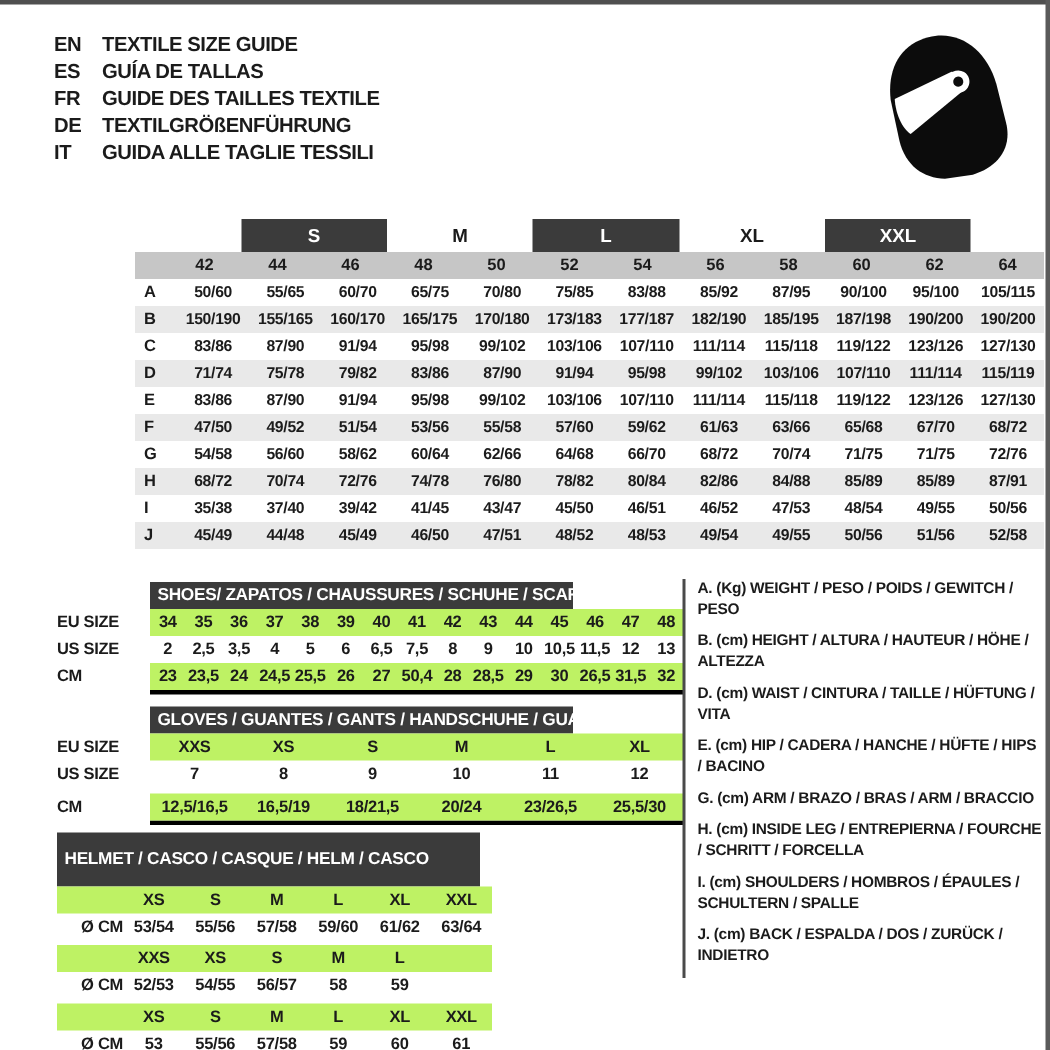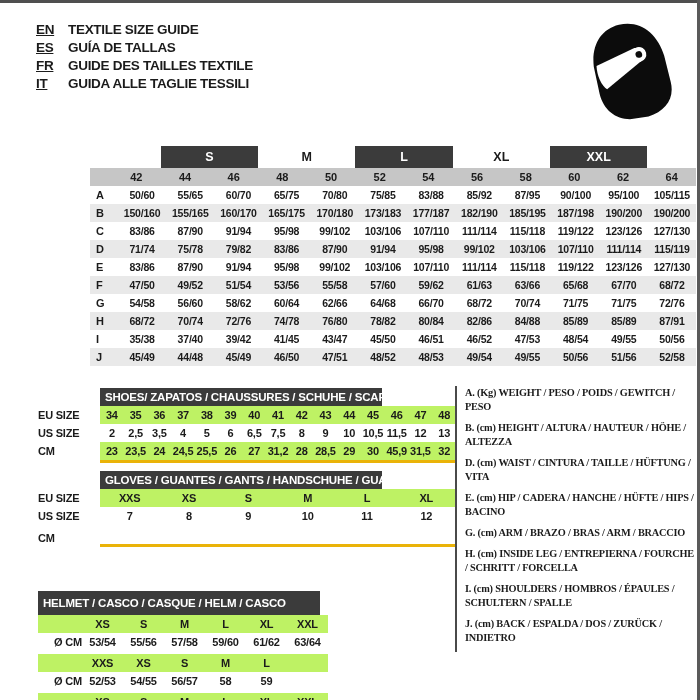--- a/index.html
+++ b/index.html
@@ -7,21 +7,21 @@
     width:700px;height:700px;position:relative;overflow:hidden;background:#ffffff;
     font-family:"Liberation Sans","DejaVu Sans",sans-serif;color:#1b1b1b;
     -webkit-font-smoothing:antialiased;
   }
   .frame-top{position:absolute;left:0;top:0;width:700px;height:3px;background:#4f4f4f;}
   .frame-right{position:absolute;right:0;top:0;width:3px;height:700px;background:#5a5a5a;}
 
   
   .langs{position:absolute;left:36px;top:20px;}
   .lang-row{display:flex;height:18px;align-items:center;font-weight:bold;font-size:13.5px;letter-spacing:-0.3px;}
-  .lang-code{width:32px;text-decoration:underline;}
+  .lang-code{width:32px;}
 
   
   .helmet-icon{position:absolute;left:588px;top:20px;width:84px;height:106px;}
 
   
   .size-table{position:absolute;left:90px;top:146px;width:606px;font-weight:bold;}
   .row{display:flex;}
   .lcell{width:22px;text-align:left;display:flex;align-items:center;}
   .cell{flex:1 1 0;text-align:center;display:flex;align-items:center;justify-content:center;}
   .group-row{height:22px;font-size:12.5px;}
@@ -29,53 +29,57 @@
   .gcell.dark{background:#3b3b3b;color:#ffffff;}
   .sizes-row{height:18px;background:#c6c6c6;font-size:11px;}
   .data-row{height:18px;font-size:10.5px;letter-spacing:-0.2px;}
   .data-row.zebra{background:#e9e9e9;}
   .letter{font-size:11px;padding-left:6px;}
 
   
   .strip{position:absolute;left:38px;display:flex;font-weight:bold;}
   .label-col{width:62px;flex:0 0 62px;}
   .label-col .lab{height:18px;display:flex;align-items:center;font-size:11px;letter-spacing:-0.2px;text-align:center;}
-  .content{border-bottom:3px solid #eab308;}
+  .content{border-bottom:3px solid #000000;}
   .shoes-content,.gloves-content{width:356px;}
   .helmet-content{width:290px;}
   .bar{height:18px;width:282px;background:#3b3b3b;color:#ffffff;font-size:11.5px;display:flex;align-items:center;padding-left:5px;box-sizing:border-box;letter-spacing:-0.2px;white-space:nowrap;}
-  .helmet-bar{height:24px;margin-top:36px;}
+  .helmet-bar{height:36px;}
   .strip-row{display:flex;height:18px;align-items:center;font-size:11px;letter-spacing:-0.2px;}
   .band{background:#bef264;}
   .unit-cell{width:44px;flex:0 0 44px;text-align:right;padding-left:4px;box-sizing:border-box;}
   .gap3{height:3px;}
   .gap4{height:4px;}
 
   
   .legend{position:absolute;left:455px;top:386px;width:230px;border-left:2px solid #4a4a4a;padding-left:8px;}
-  .legend-item{font-size:10.3px;font-weight:bold;line-height:14px;margin-bottom:7px;letter-spacing:-0.2px;font-family:Liberation Serif, serif;}
+  .legend-item{font-size:10.3px;font-weight:bold;line-height:14px;margin-bottom:7px;letter-spacing:-0.2px;}
 </style>
 </head>
 <body>
 
 <div class="frame-top"></div>
 <div class="frame-right"></div>
 
 <div class="langs">
     <div class="lang-row">
       <div class="lang-code">EN</div>
       <div class="lang-label">TEXTILE SIZE GUIDE</div>
     </div>
     <div class="lang-row">
       <div class="lang-code">ES</div>
       <div class="lang-label">GUÍA DE TALLAS</div>
     </div>
     <div class="lang-row">
       <div class="lang-code">FR</div>
       <div class="lang-label">GUIDE DES TAILLES TEXTILE</div>
+    </div>
+    <div class="lang-row">
+      <div class="lang-code">DE</div>
+      <div class="lang-label">TEXTILGRÖßENFÜHRUNG</div>
     </div>
     <div class="lang-row">
       <div class="lang-code">IT</div>
       <div class="lang-label">GUIDA ALLE TAGLIE TESSILI</div>
     </div>
   </div>
 
 <div class="helmet-icon">
   <svg viewBox="0 0 90 112" width="84" height="106" xmlns="http://www.w3.org/2000/svg">
     <g transform="rotate(-14 45 56)">
@@ -123,21 +127,21 @@
       <div class="cell">75/85</div>
       <div class="cell">83/88</div>
       <div class="cell">85/92</div>
       <div class="cell">87/95</div>
       <div class="cell">90/100</div>
       <div class="cell">95/100</div>
       <div class="cell">105/115</div>
     </div>
     <div class="row data-row zebra">
       <div class="lcell letter">B</div>
-      <div class="cell">150/160</div>
+      <div class="cell">150/190</div>
       <div class="cell">155/165</div>
       <div class="cell">160/170</div>
       <div class="cell">165/175</div>
       <div class="cell">170/180</div>
       <div class="cell">173/183</div>
       <div class="cell">177/187</div>
       <div class="cell">182/190</div>
       <div class="cell">185/195</div>
       <div class="cell">187/198</div>
       <div class="cell">190/200</div>
@@ -310,26 +314,26 @@
           <div class="cell">13</div>
         </div>
         <div class="strip-row band">
           <div class="cell">23</div>
           <div class="cell">23,5</div>
           <div class="cell">24</div>
           <div class="cell">24,5</div>
           <div class="cell">25,5</div>
           <div class="cell">26</div>
           <div class="cell">27</div>
-          <div class="cell">31,2</div>
+          <div class="cell">50,4</div>
           <div class="cell">28</div>
           <div class="cell">28,5</div>
           <div class="cell">29</div>
           <div class="cell">30</div>
-          <div class="cell">45,9</div>
+          <div class="cell">26,5</div>
           <div class="cell">31,5</div>
           <div class="cell">32</div>
         </div>
       </div>
   </div>
 </div>
 
 <div class="strip" style="top:471px;">
   <div class="label-col">
       <div class="lab" style="height: 18px;"></div>
@@ -351,20 +355,28 @@
         </div>
         <div class="strip-row">
           <div class="cell">7</div>
           <div class="cell">8</div>
           <div class="cell">9</div>
           <div class="cell">10</div>
           <div class="cell">11</div>
           <div class="cell">12</div>
         </div>
         <div class="gap4"></div>
+        <div class="strip-row band">
+          <div class="cell">12,5/16,5</div>
+          <div class="cell">16,5/19</div>
+          <div class="cell">18/21,5</div>
+          <div class="cell">20/24</div>
+          <div class="cell">23/26,5</div>
+          <div class="cell">25,5/30</div>
+        </div>
       </div>
   </div>
 </div>
 
 <div class="strip" style="top:555px;">
   <div class="content helmet-content">
     <div class="bar helmet-bar">HELMET / CASCO / CASQUE / HELM / CASCO</div>
     <div>
         <div class="strip-row band">
           <div class="unit-cell"></div>

